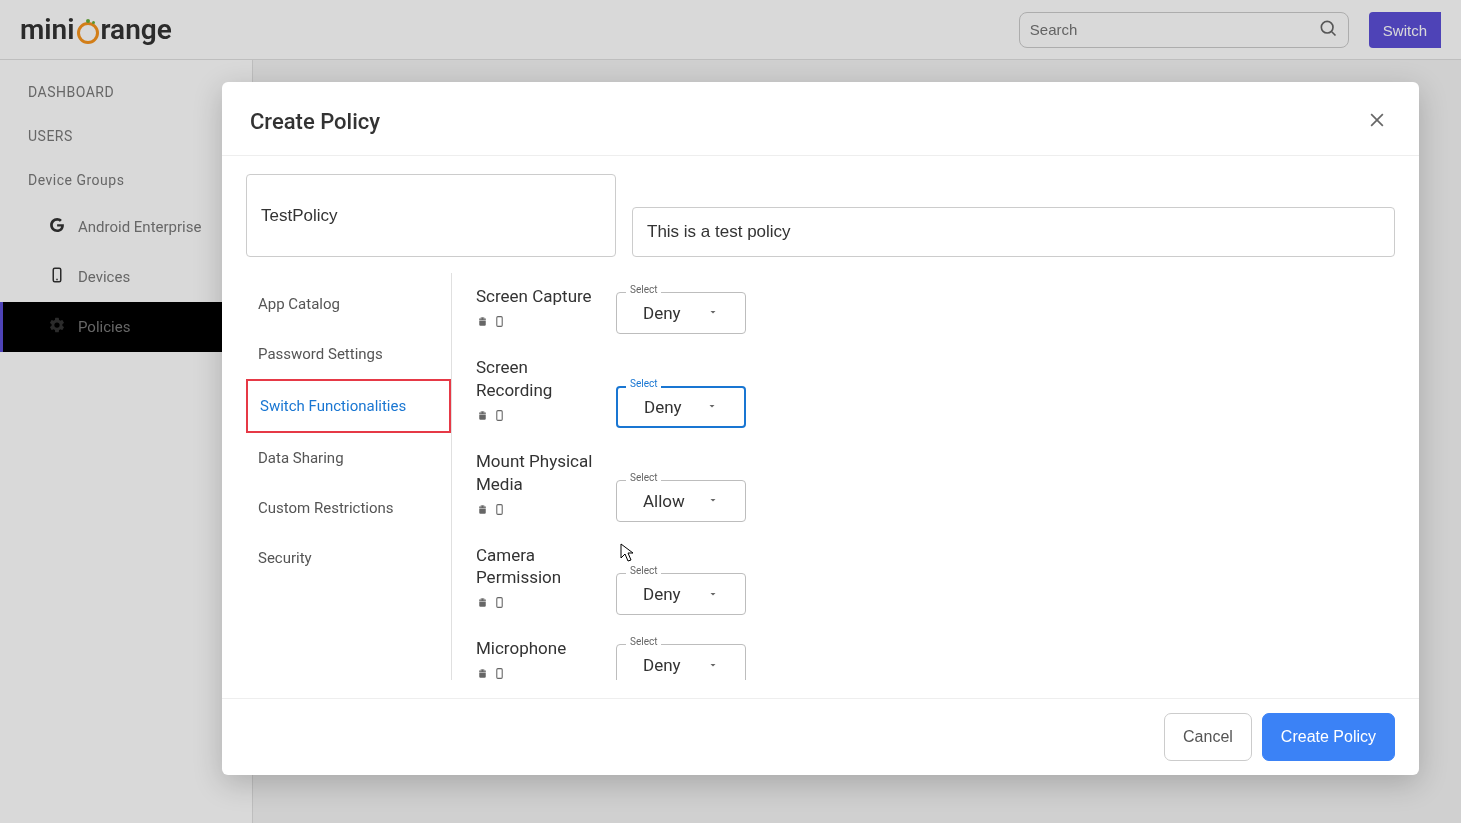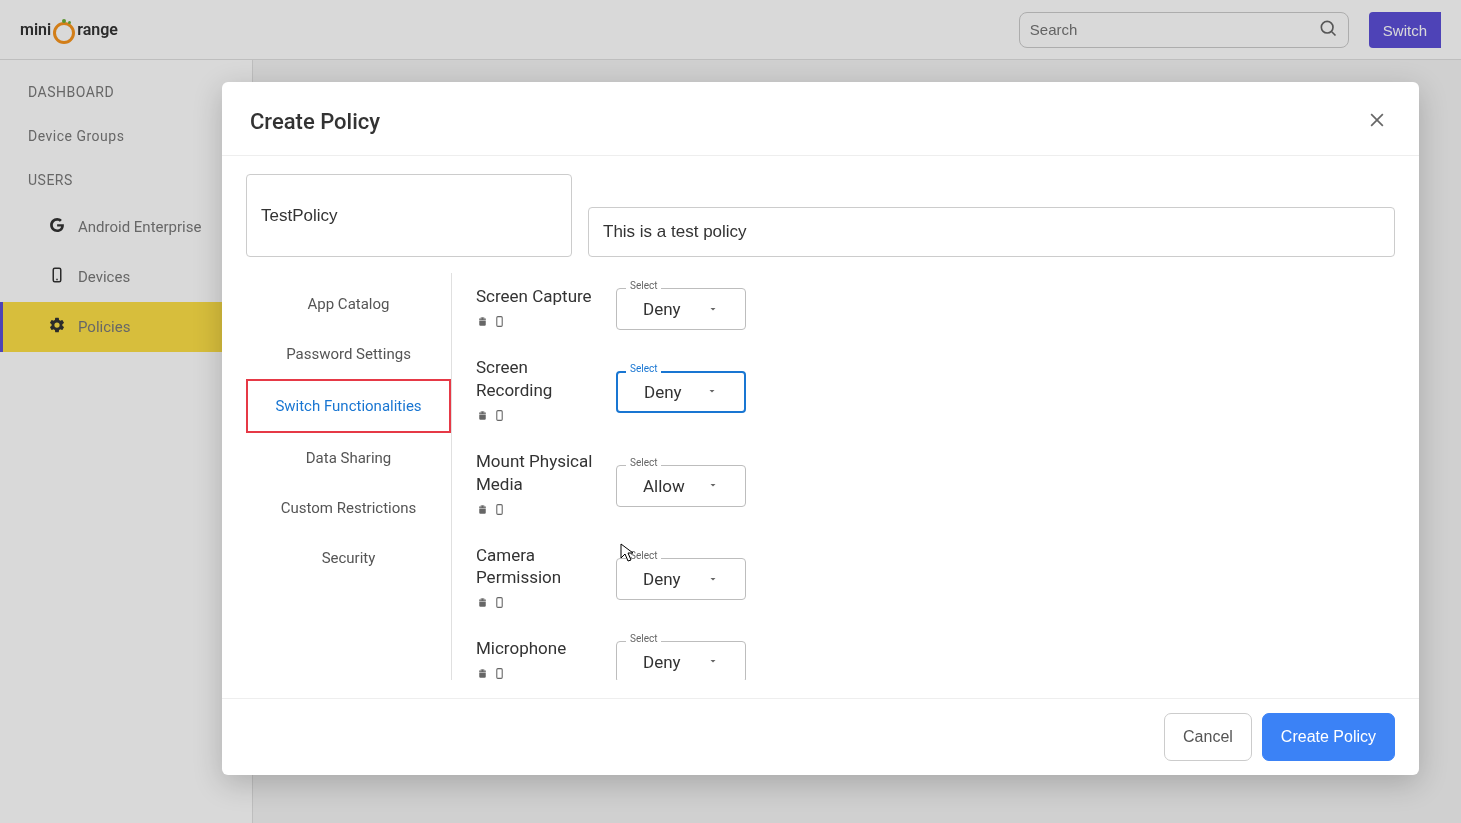--- a/index.html
+++ b/index.html
@@ -1,59 +1,59 @@
 <!DOCTYPE html>
 <html><head>
 <meta charset="utf-8">
 <style>
 * { box-sizing: border-box; margin: 0; padding: 0; }
 body { font-family: -apple-system, BlinkMacSystemFont, 'Segoe UI', Roboto, sans-serif; background: #f5f5f5; width: 1461px; height: 823px; overflow: hidden; position: relative; }
 
 .overlay { position: absolute; inset: 0; background: rgba(0,0,0,0.15); z-index: 10; }
 
 .topbar { height: 60px; background: #fff; display: flex; align-items: center; padding: 0 20px; border-bottom: 1px solid #e0e0e0; position: relative; }
-.logo { font-size: 16px; font-weight: 600; color: #333; display: flex; align-items: center; }
+.logo { font-size: 28px; font-weight: 600; color: #333; display: flex; align-items: center; }
 .logo-ring { display: inline-block; width: 22px; height: 22px; border: 3px solid #f7941d; border-radius: 50%; margin: 0 2px; position: relative; top: 3px; }
 .logo-ring::after { content: ''; position: absolute; top: -6px; left: 6px; width: 4px; height: 4px; background: #6aae3a; border-radius: 50%; }
 .logo-ring::before { content: ''; position: absolute; top: -4px; left: 12px; width: 3px; height: 3px; background: #6aae3a; border-radius: 50%; }
 .search-box { margin-left: auto; width: 330px; height: 36px; border: 1px solid #ccc; border-radius: 8px; display: flex; align-items: center; padding: 0 10px; background: #fff; }
 .search-box input { border: none; outline: none; flex: 1; font-size: 15px; color: #777; background: transparent; }
 .search-icon { color: #666; font-size: 18px; }
 .switch-btn { margin-left: 20px; background: #5c4fd8; color: #fff; border: none; border-radius: 4px 0 0 4px; padding: 10px 14px; font-size: 15px; height: 36px; }
 
 .layout { display: flex; height: calc(100% - 60px); }
 .sidebar { width: 253px; background: #fff; border-right: 1px solid #e0e0e0; padding-top: 10px; }
 .sidebar-item { padding: 14px 28px; color: #7a7a7a; font-size: 15px; cursor: pointer; display: flex; align-items: center; gap: 12px; }
 .sidebar-item.section { font-size: 14px; letter-spacing: 0.5px; }
 .sidebar-item.sub { padding-left: 48px; }
-.sidebar-item.active { background: #fde047; position: relative; }
+.sidebar-item.active { background: #000000; position: relative; }
 .sidebar-item.active::before { content:''; position: absolute; left:0; top:0; bottom:0; width:3px; background:#5c4fd8; }
 .sidebar-item svg, .sidebar-item .icon-ph { width: 18px; height: 18px; color: #555; }
 
 .main { flex: 1; background: #f5f5f5; }
 
 .modal { position: absolute; top: 82px; left: 222px; width: 1197px; height: 693px; background: #fff; border-radius: 6px; box-shadow: 0 8px 30px rgba(0,0,0,0.2); z-index: 20; display: flex; flex-direction: column; }
 .modal-header { padding: 24px 28px 18px; display: flex; align-items: center; justify-content: space-between; border-bottom: 1px solid #eee; }
 .modal-title { font-size: 22px; font-weight: 500; color: #333; }
 .close-btn { background: none; border: none; color: #666; cursor: pointer; padding: 4px; }
 .close-btn svg { width: 20px; height: 20px; }
 
 .modal-body { flex: 1; padding: 18px 24px; display: flex; flex-direction: column; overflow: hidden; }
 .input-row { display: flex; gap: 16px; margin-bottom: 16px; }
 .text-input { border: 1px solid #ccc; border-radius: 4px; padding: 14px 14px; font-size: 17px; color: #333; outline: none; }
-.text-input.name { width: 326px; }
+.text-input.name { width: 370px; }
 .text-input.desc { flex: 1; margin-top: 33px; }
 
 .body-split { display: flex; flex: 1; overflow: hidden; }
 .tab-col { width: 206px; border-right: 1px solid #e0e0e0; padding-top: 6px; }
-.tab-item { padding: 16px 12px; text-align: center; color: #555; font-size: 15px; cursor: pointer; }
+.tab-item { padding: 16px 12px; color: #555; font-size: 15px; cursor: pointer; }
 .tab-item.active { border: 2px solid #e63946; color: #1976d2; }
 
 .settings-col { flex: 1; padding: 12px 24px; }
-.setting-row { display: flex; align-items: center; margin-bottom: 22px; gap: 12px; }
+.setting-row { display: flex; align-items: flex-end; margin-bottom: 22px; gap: 12px; }
 .setting-label { width: 128px; font-size: 17px; color: #333; line-height: 1.35; }
 .device-icons { display: flex; gap: 4px; margin-top: 3px; color: #666; }
 .device-icons svg { width: 13px; height: 13px; }
 
 .select-wrap { position: relative; width: 130px; }
 .select-box { width: 100%; height: 42px; border: 1px solid #bdbdbd; border-radius: 4px; display: flex; align-items: center; padding: 0 26px; background: #fff; cursor: pointer; justify-content: space-between; }
 .select-box.focused { border: 2px solid #1976d2; }
 .select-value { font-size: 17px; color: #333; }
 .select-label { position: absolute; top: -8px; left: 10px; background: #fff; padding: 0 4px; font-size: 10px; color: #666; }
 .select-box.focused + .select-label, .select-wrap.focused .select-label { color: #1976d2; }
@@ -88,24 +88,24 @@
   </div>
   <button class="switch-btn">Switch</button>
 </div>
 
 <div class="layout">
   <div class="sidebar">
     <div class="sidebar-item section">
         <span>DASHBOARD</span>
       </div>
     <div class="sidebar-item section">
+        <span>USERS</span>
+      </div>
+    <div class="sidebar-item section">
         <span>Device Groups</span>
-      </div>
-    <div class="sidebar-item section">
-        <span>USERS</span>
       </div>
     <div class="sidebar-item sub">
       <span><svg viewBox="0 0 24 24" width="18" height="18">
             <path fill="#333" d="M21.35 11.1h-9.18v2.92h5.3c-.23 1.37-1.68 4.02-5.3 4.02-3.19 0-5.79-2.64-5.79-5.9s2.6-5.9 5.79-5.9c1.82 0 3.04.77 3.73 1.44l2.54-2.45C16.77 3.77 14.7 2.8 12.17 2.8 6.98 2.8 2.8 7 2.8 12.14s4.18 9.34 9.37 9.34c5.41 0 9-3.8 9-9.15 0-.62-.07-1.08-.16-1.54z"></path>
           </svg></span>
       <span>Android Enterprise</span>
     </div>
     <div class="sidebar-item sub">
       <span><svg viewBox="0 0 24 24" width="18" height="18" fill="none" stroke="#333" stroke-width="2">
             <rect x="7" y="3" width="10" height="18" rx="2"></rect>

